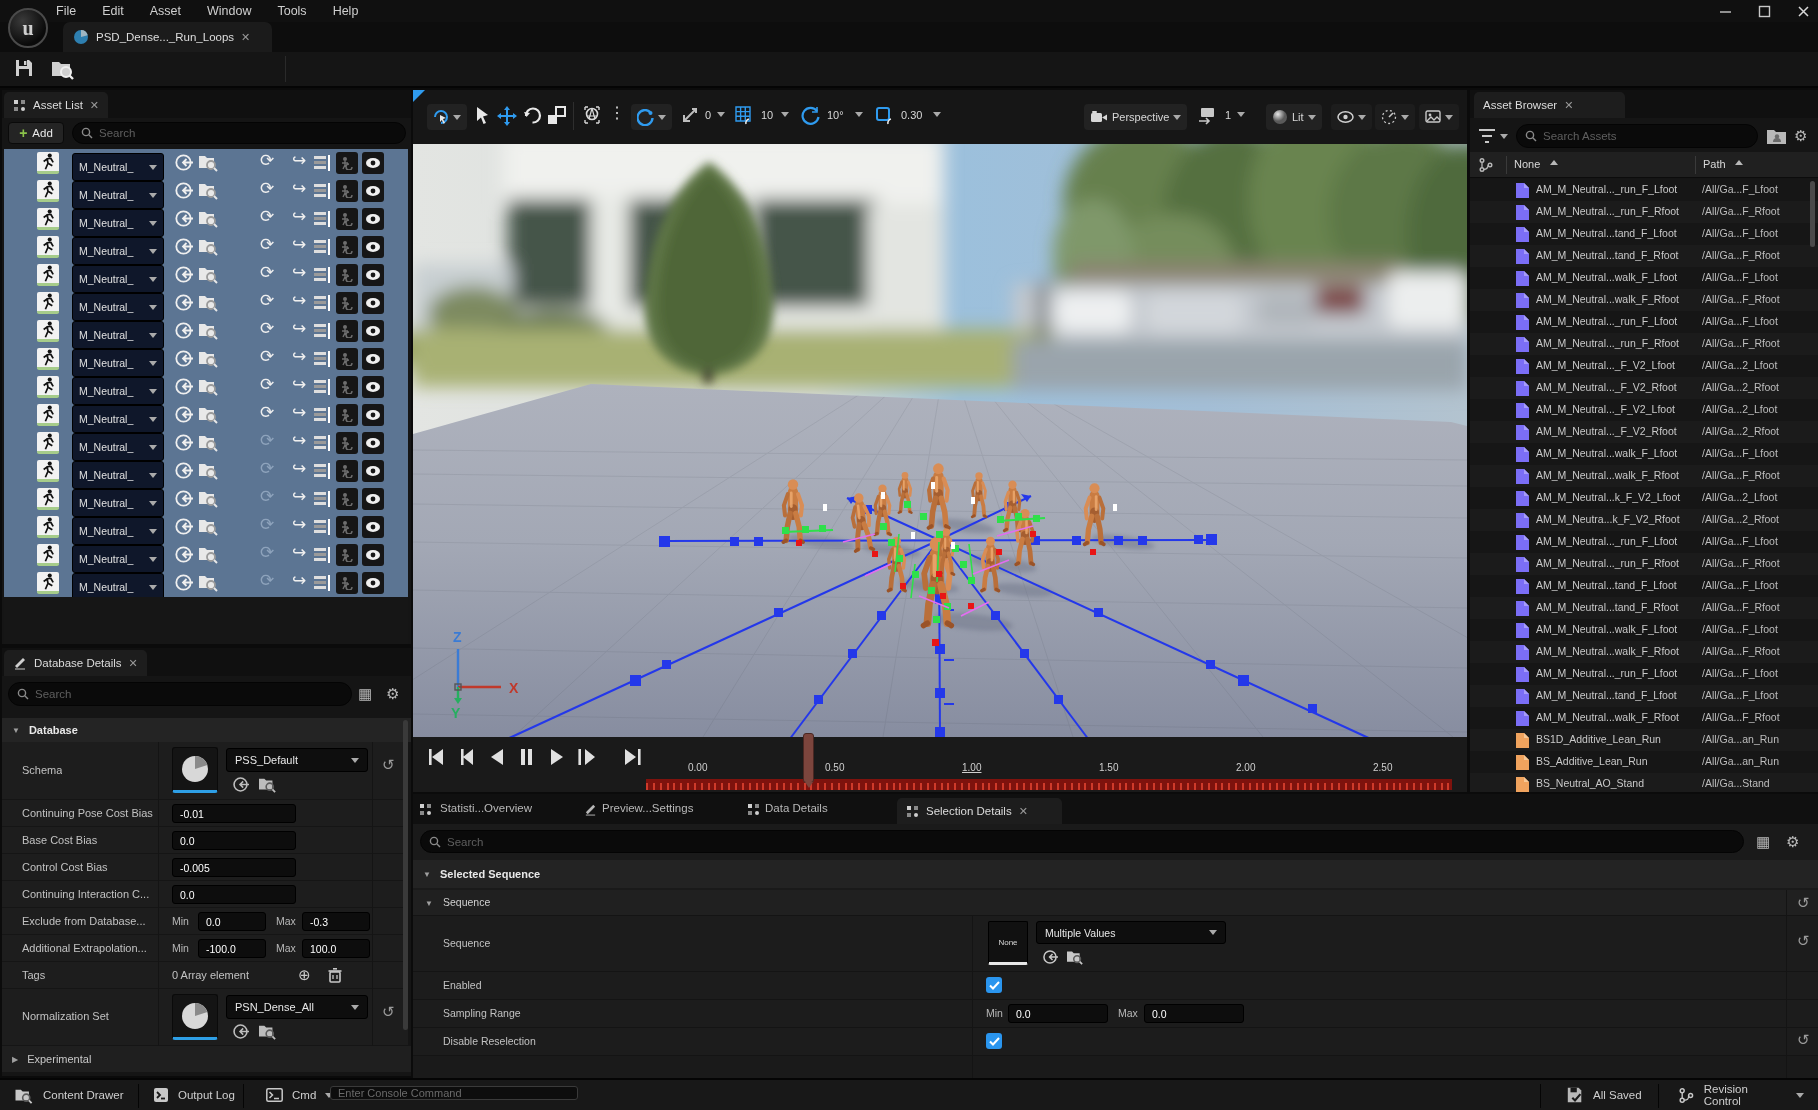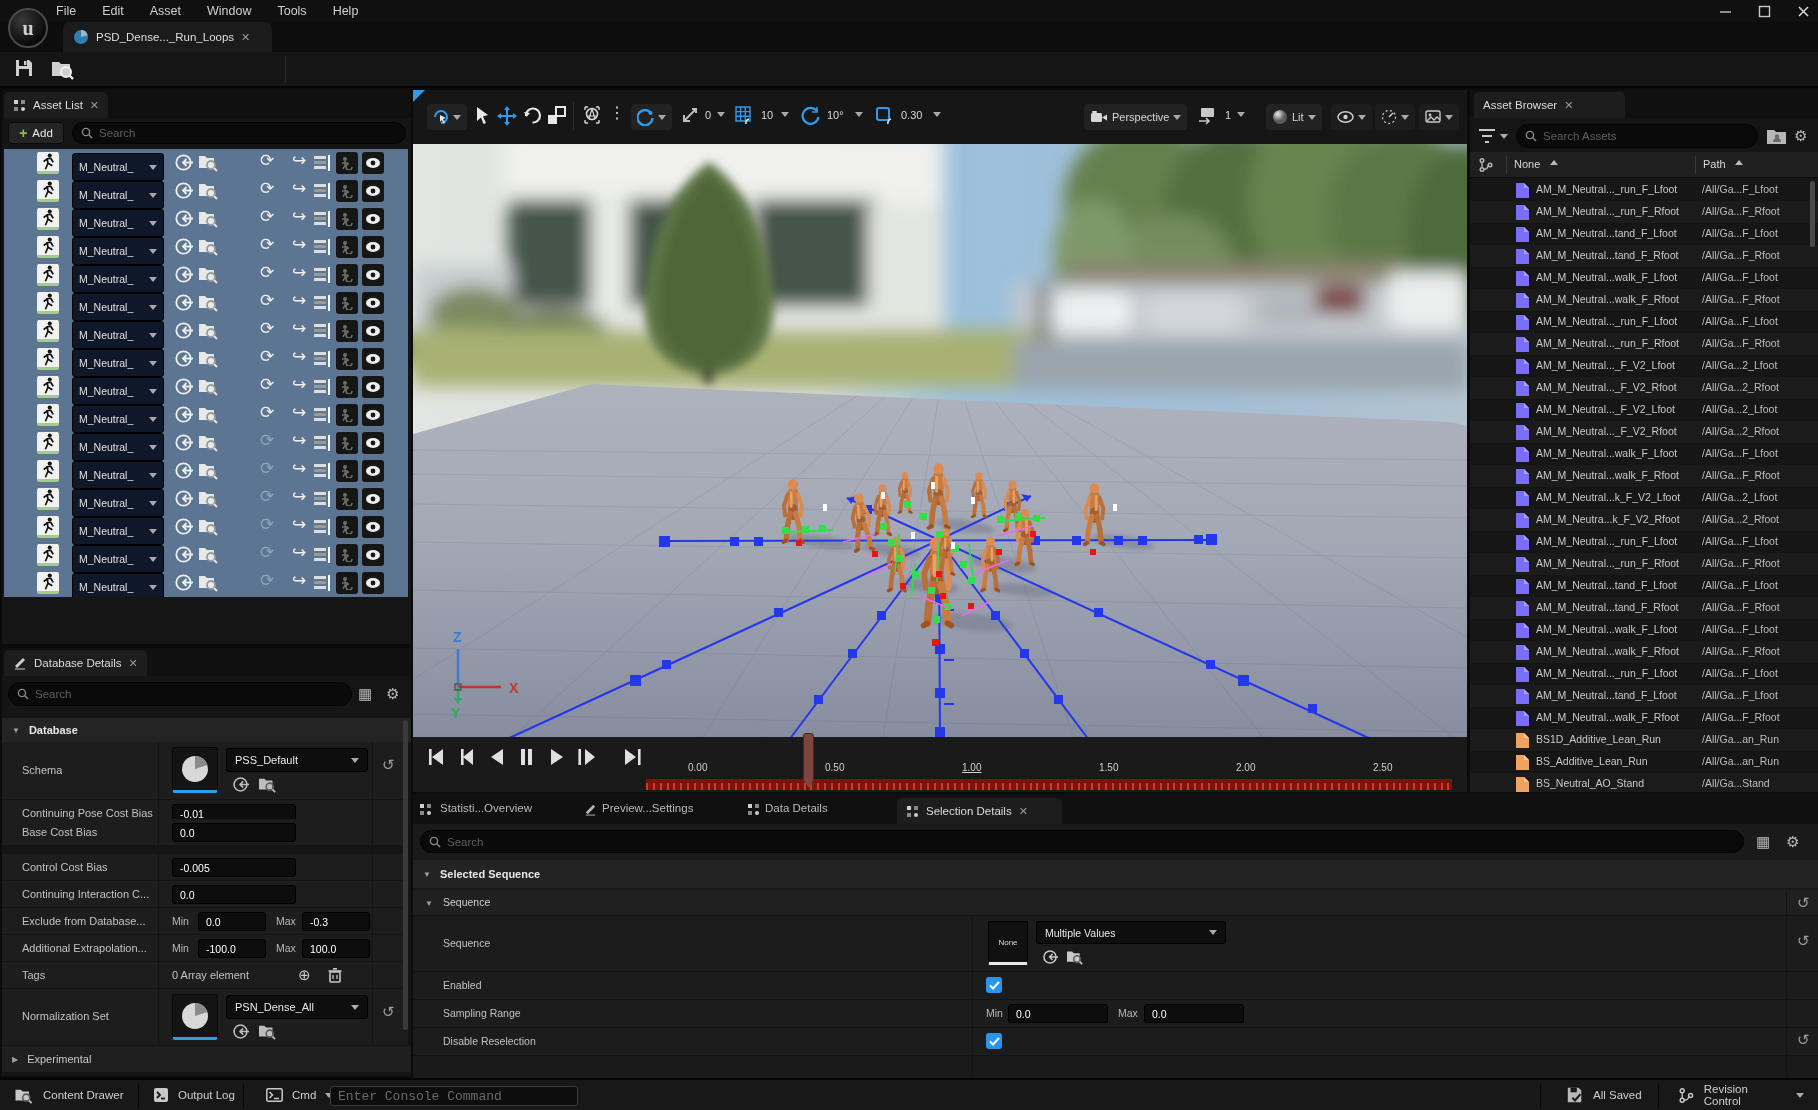--- a/index.html
+++ b/index.html
@@ -853,21 +853,21 @@
           <circle cx="13" cy="12" r="4" fill="none" stroke="#5a5a5a" stroke-width="1.8"></circle>
           <line x1="16" y1="15" x2="19" y2="18" stroke="#bdbdbd" stroke-width="2"></line>
         </svg>
       <span class="abs reset" style="left:380px;top:14px">↺</span>
     </div>
     <div id="db-simple">
         <div class="db-row" style="top: 152px; height: 27px;">
           <span class="db-label" style="top:7px">Continuing Pose Cost Bias</span>
           <div class="input" style="left:170px;top:4px;width:124px;height:19px">-0.01</div>
         </div>
-        <div class="db-row" style="top: 171px; height: 27px; text-align: right;">
+        <div class="db-row" style="top: 179px; height: 27px; text-align: right;">
           <span class="db-label" style="top:7px">Base Cost Bias</span>
           <div class="input" style="left:170px;top:4px;width:124px;height:19px">0.0</div>
         </div>
         <div class="db-row" style="top: 206px; height: 27px;">
           <span class="db-label" style="top:7px">Control Cost Bias</span>
           <div class="input" style="left:170px;top:4px;width:124px;height:19px">-0.005</div>
         </div>
         <div class="db-row" style="top: 233px; height: 27px;">
           <span class="db-label" style="top:7px">Continuing Interaction C...</span>
           <div class="input" style="left:170px;top:4px;width:124px;height:19px">0.0</div>
@@ -1722,21 +1722,21 @@
     <div class="sb-div" style="left:243px"></div>
     <div class="sb-btn" style="left:252px">
       <svg width="17" height="14" viewBox="0 0 17 14">
           <rect x="0.8" y="0.8" width="15.4" height="12.4" rx="1.5" fill="none" stroke="#c8c8c8" stroke-width="1.5"></rect>
           <path d="M3.5 4 l3 3 -3 3" stroke="#c8c8c8" stroke-width="1.5" fill="none"></path>
           <line x1="8" y1="10.5" x2="13" y2="10.5" stroke="#c8c8c8" stroke-width="1.5"></line>
         </svg>
       <span>Cmd</span>
       <i class="chev"></i>
     </div>
-    <div class="input" style="left:330px;top:6px;width:248px;height:20px;border:1px solid #3a3a3a;color:#6a6a6a;font-family:Liberation Mono, monospace;font-size:13px">Enter Console Command</div>
+    <div class="input" style="left:330px;top:6px;width:248px;height:14px;border:1px solid #3a3a3a;color:#6a6a6a;font-family:Liberation Sans, sans-serif;font-size:11px">Enter Console Command</div>
     <div class="sb-div" style="left:1540px"></div>
     <div class="sb-btn" style="left:1552px">
       <svg width="18" height="18" viewBox="0 0 20 20">
           <path d="M2 2 h12 l3 3 v13 h-15 z" fill="#b8b8b8"></path>
           <rect x="5" y="2" width="7" height="5" fill="#181818"></rect>
           <path d="M7 13 l3 3 6 -7" stroke="#181818" stroke-width="2.4" fill="none"></path>
         </svg>
       <span>All Saved</span>
     </div>
     <div class="sb-div" style="left:1658px"></div>

